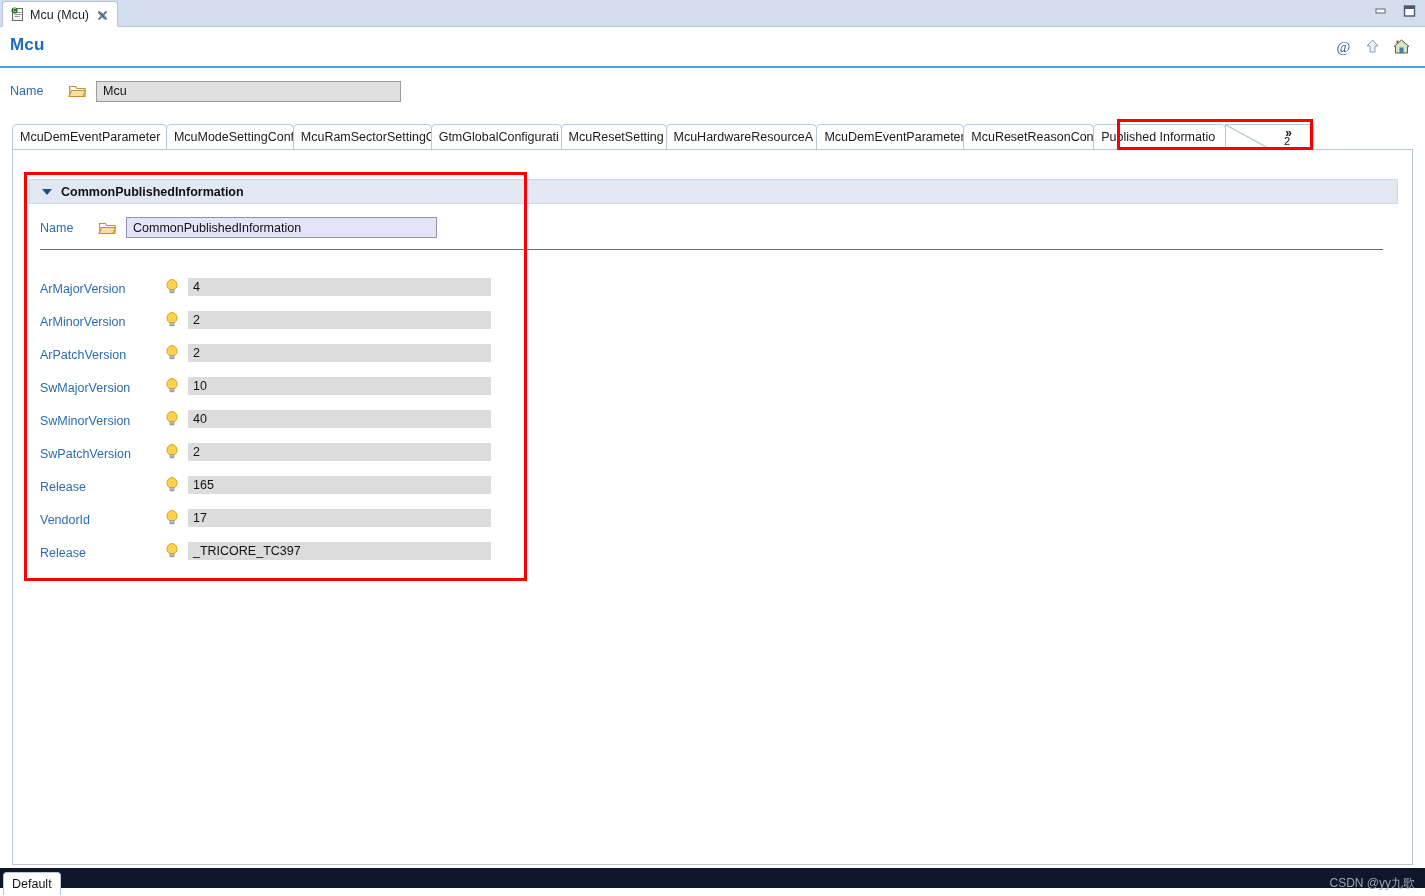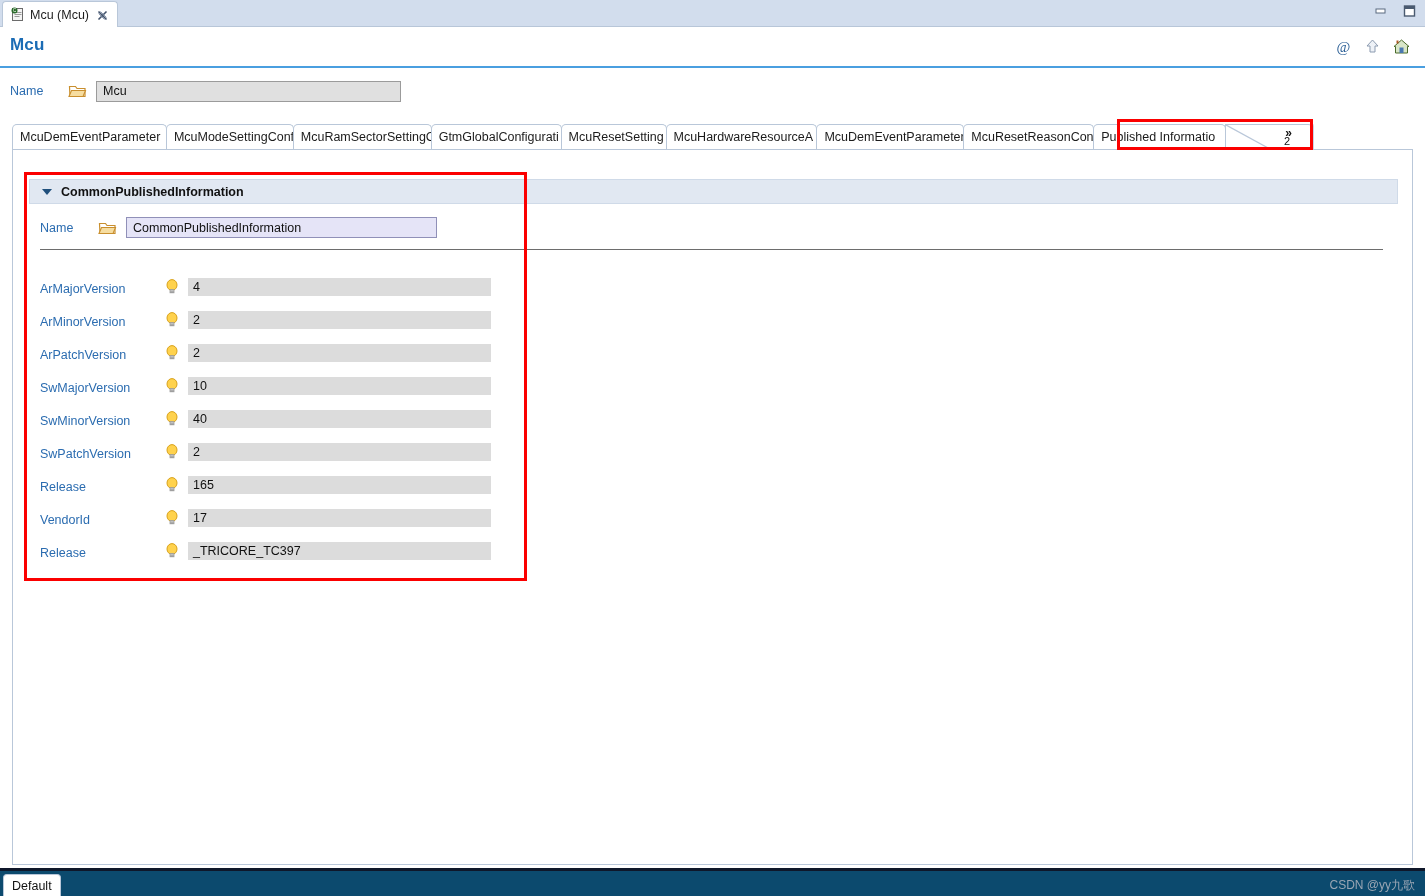--- a/index.html
+++ b/index.html
@@ -230,23 +230,23 @@
     position: absolute; left: 24px; top: 172px;
     width: 503px; height: 409px;
     border: 3px solid #fb0000;
     pointer-events: none;
     z-index: 5;
   }
 
   
   .bottom-bar {
     position: absolute; left: 0; top: 868px;
-    width: 1425px; height: 28px;
-    background: #0c4a6e;
-    border-top: 3px solid #0f172a;
+    width: 1425px; height: 20px;
+    background: #0f172a;
+    border-top: 1px solid #0f172a;
   }
   .bottom-tab {
     position: absolute; left: 3px; top: 3px;
     height: 23px;
     padding: 0 8px;
     display: flex; align-items: center;
     font-size: 12.5px; color: #111;
     background: #ffffff;
     border: 1px solid #b9c7d9;
     border-bottom: none;

